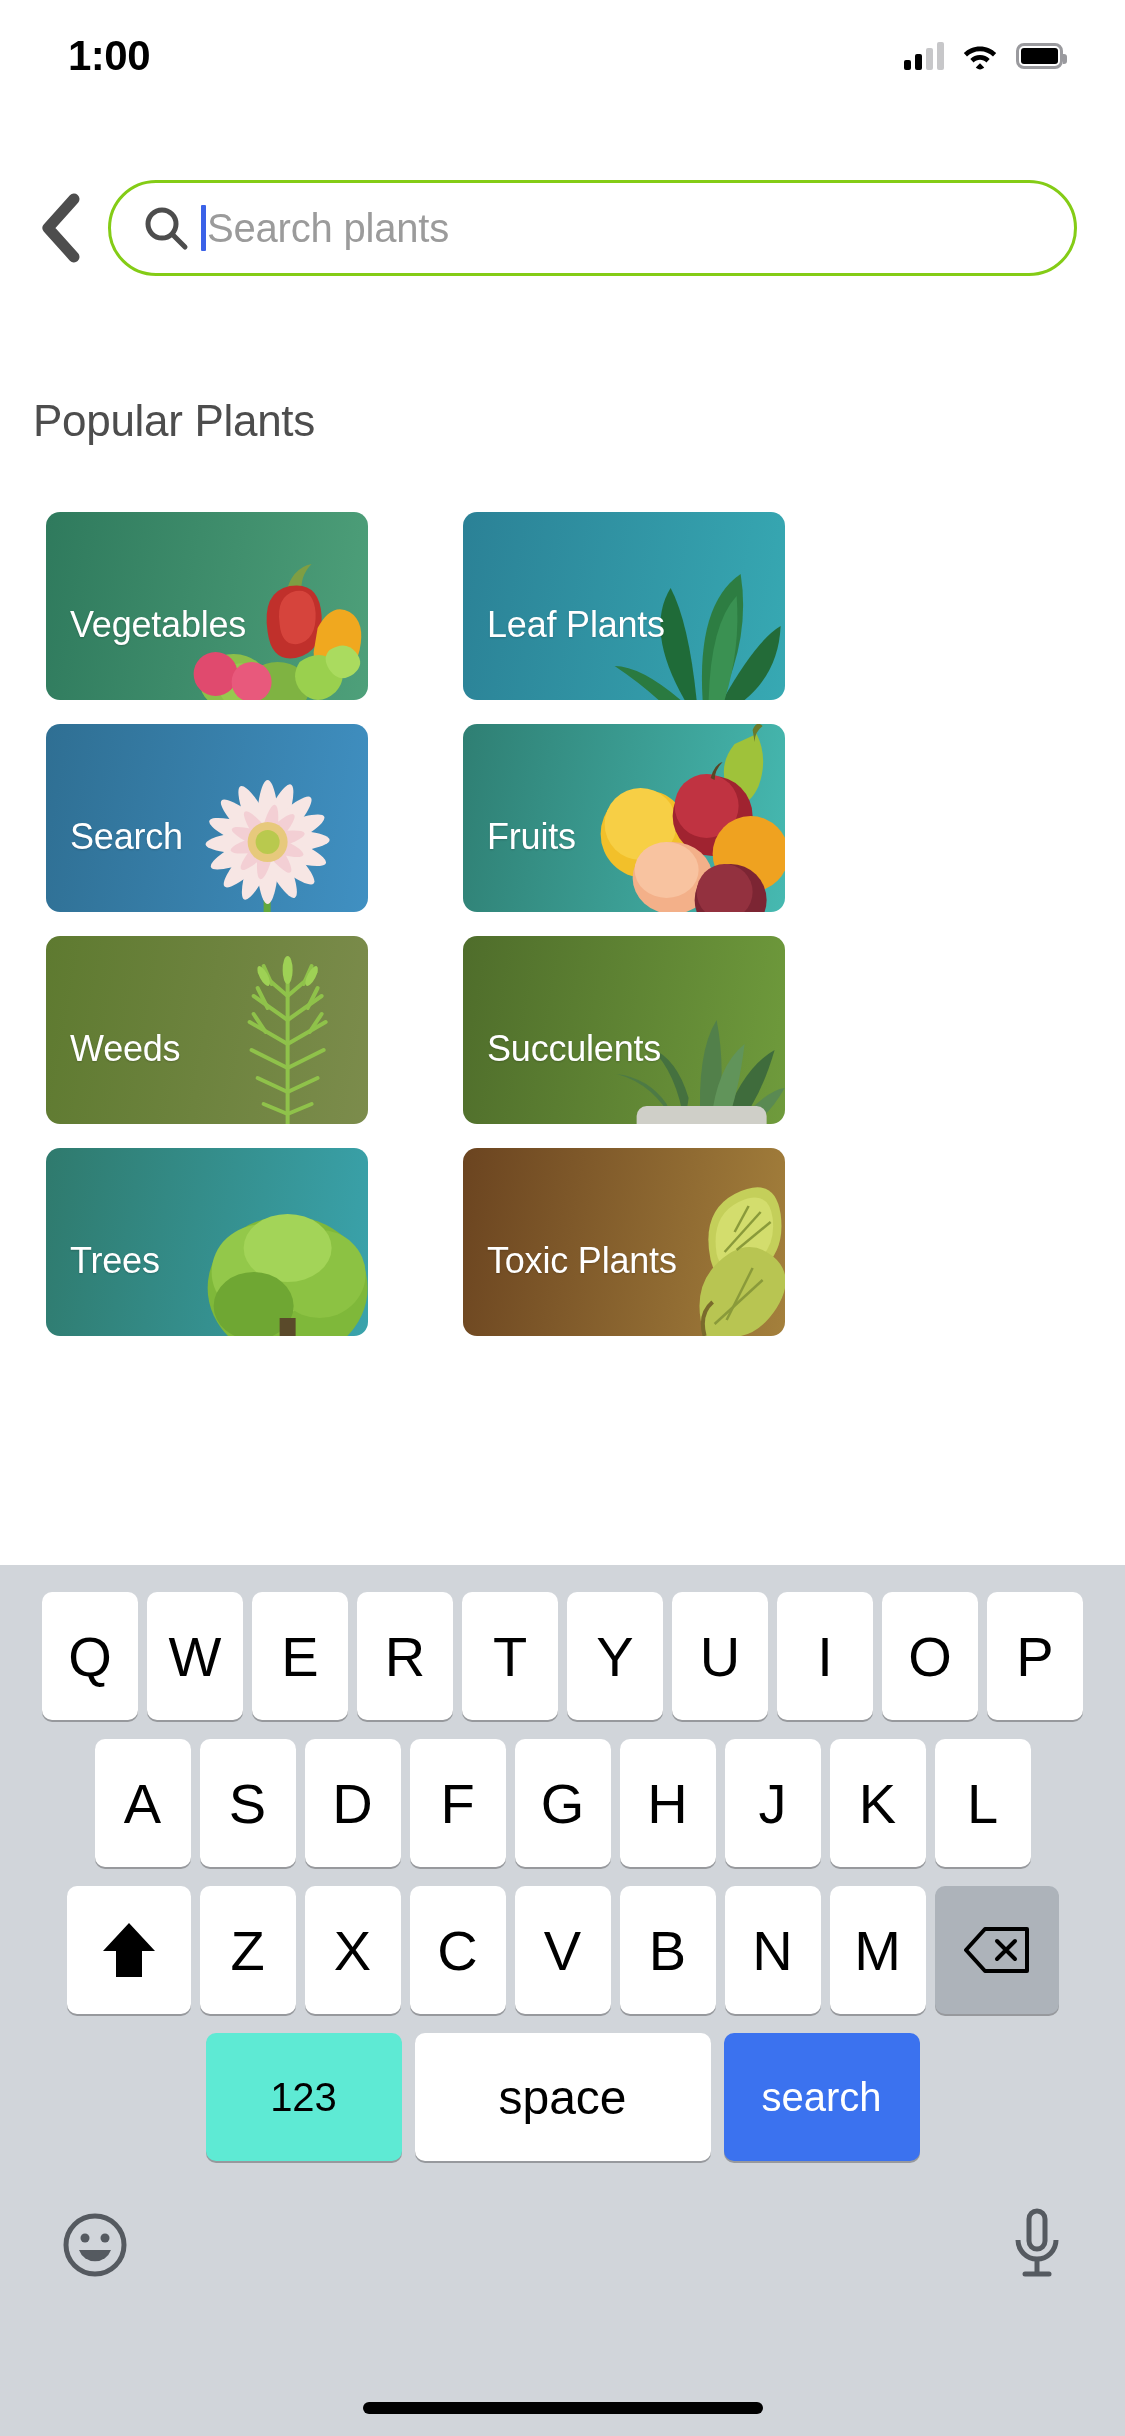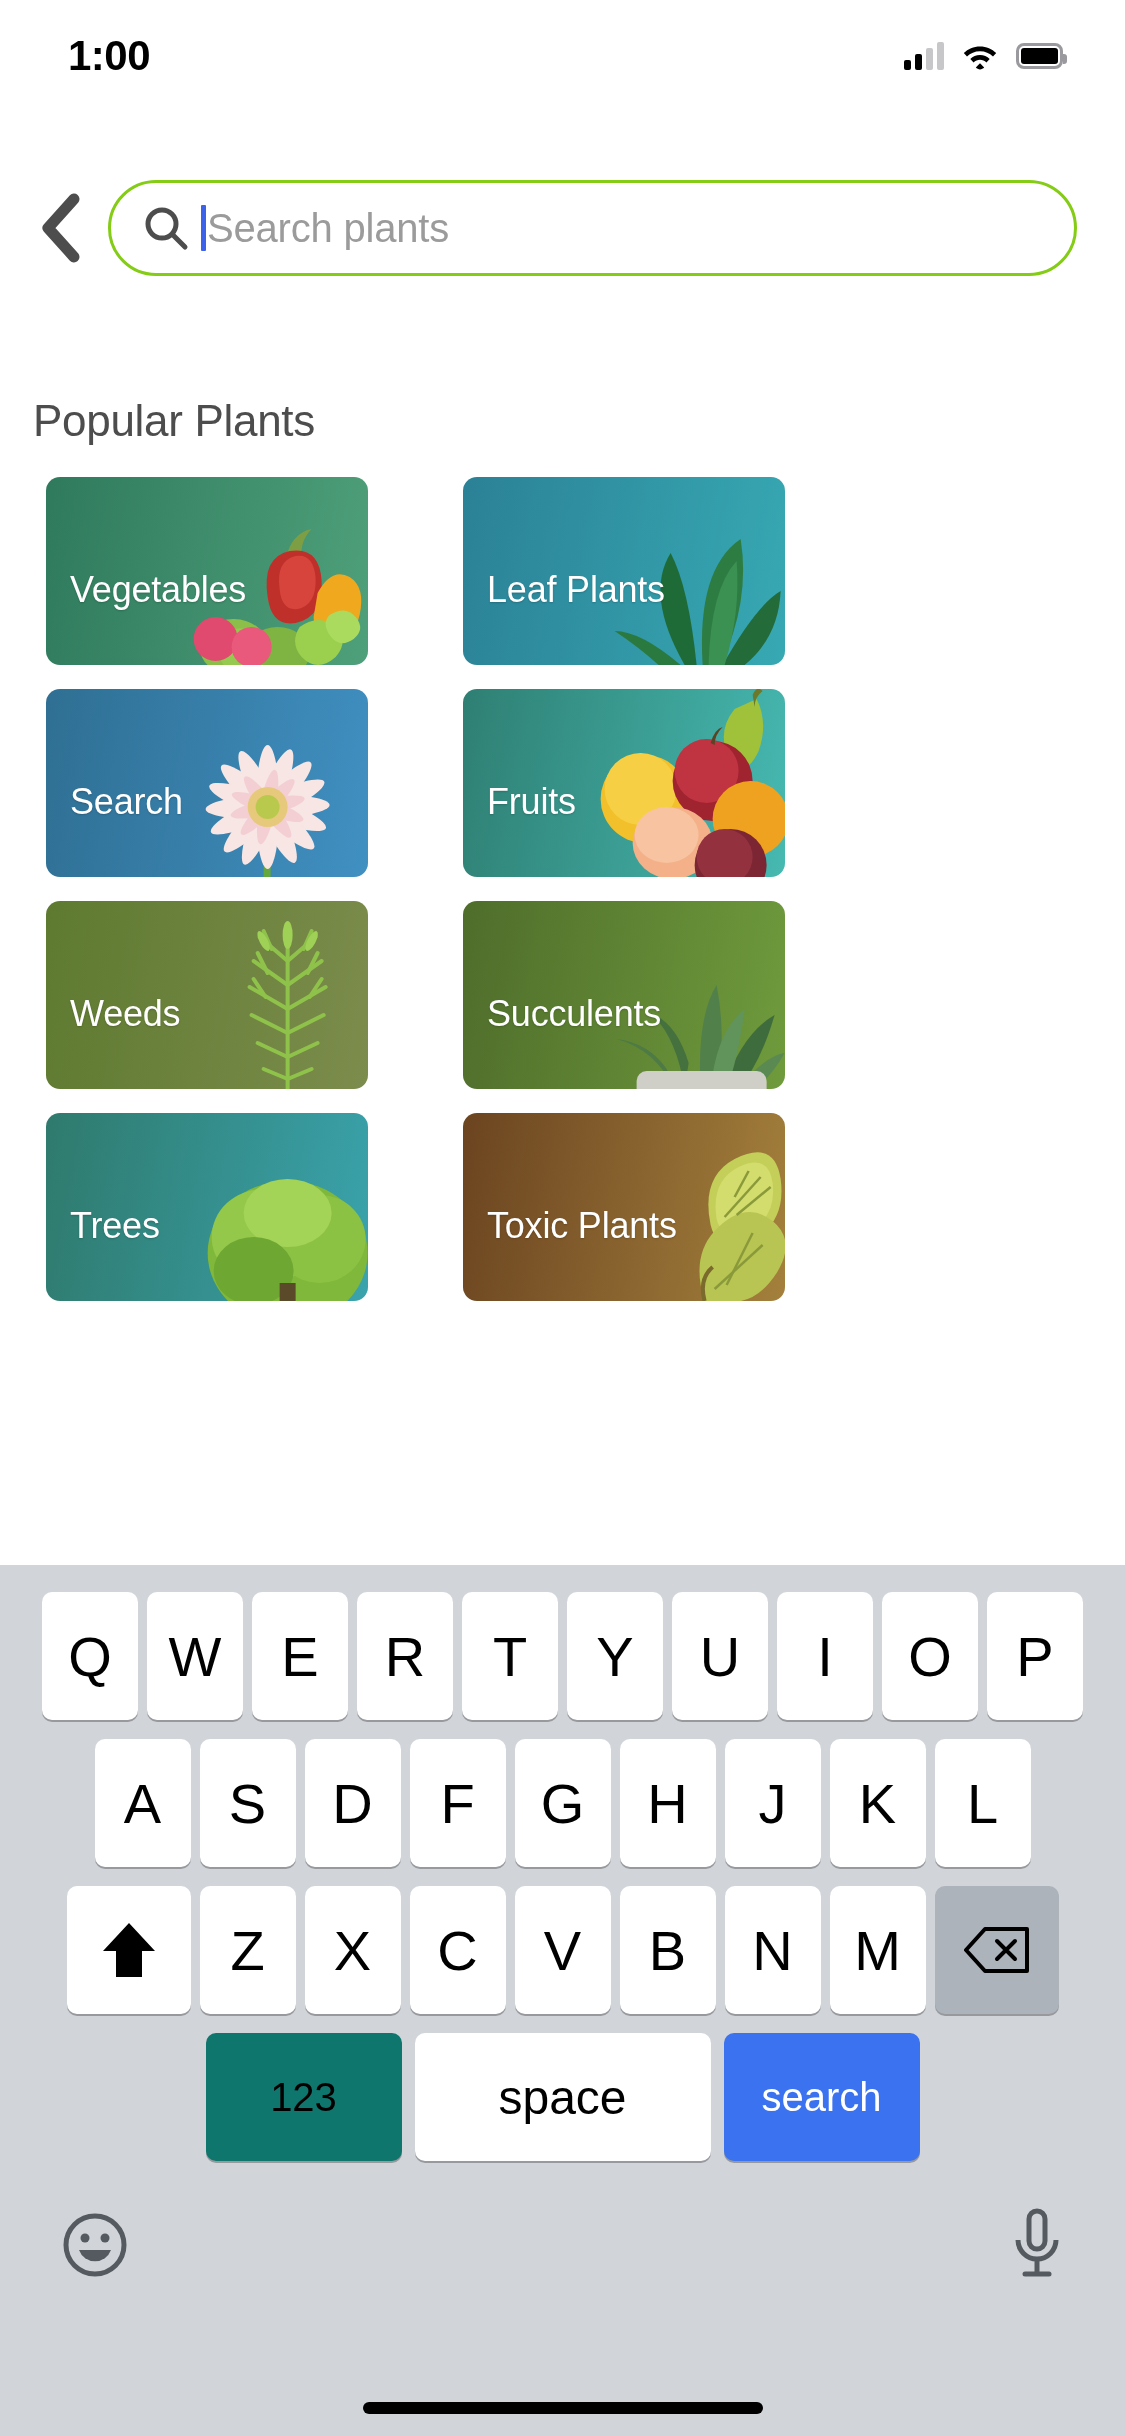--- a/index.html
+++ b/index.html
@@ -60,21 +60,21 @@
   }
 
   
   .section-title{
     position:absolute; top:396px; left:33px;
     font-size:44px; color:#4d4d4d; letter-spacing:-0.3px;
   }
 
   
   .grid{
-    position:absolute; top:477px; left:31px;
+    position:absolute; top:512px; left:31px;
     width:1063px;
     display:grid;
     grid-template-columns:322px 322px;
     column-gap:95px;
     row-gap:24px;
     padding-left:15px;
   }
   .card{
     position:relative;
     height:188px;
@@ -113,21 +113,21 @@
     background:#fff; border-radius:10px;
     box-shadow:0 2px 0 rgba(0,0,0,.28);
     display:flex; align-items:center; justify-content:center;
     font-size:56px; color:#000; font-weight:400;
   }
   .key.shift, .key.back{
     width:124px; background:#fff;
   }
   .key.back{ background:#adb3ba; }
   .key.num{
-    width:196px; height:128px; background:#0f766e;
+    width:196px; height:128px; background:#5eead4;
     font-size:40px; border-radius:10px;
   }
   .key.space{
     width:296px; height:128px; font-size:48px; border-radius:10px;
   }
   .key.search{
     width:196px; height:128px; background:#3b72ef; color:#fff;
     font-size:40px; border-radius:10px;
   }
   .kbbottom{

